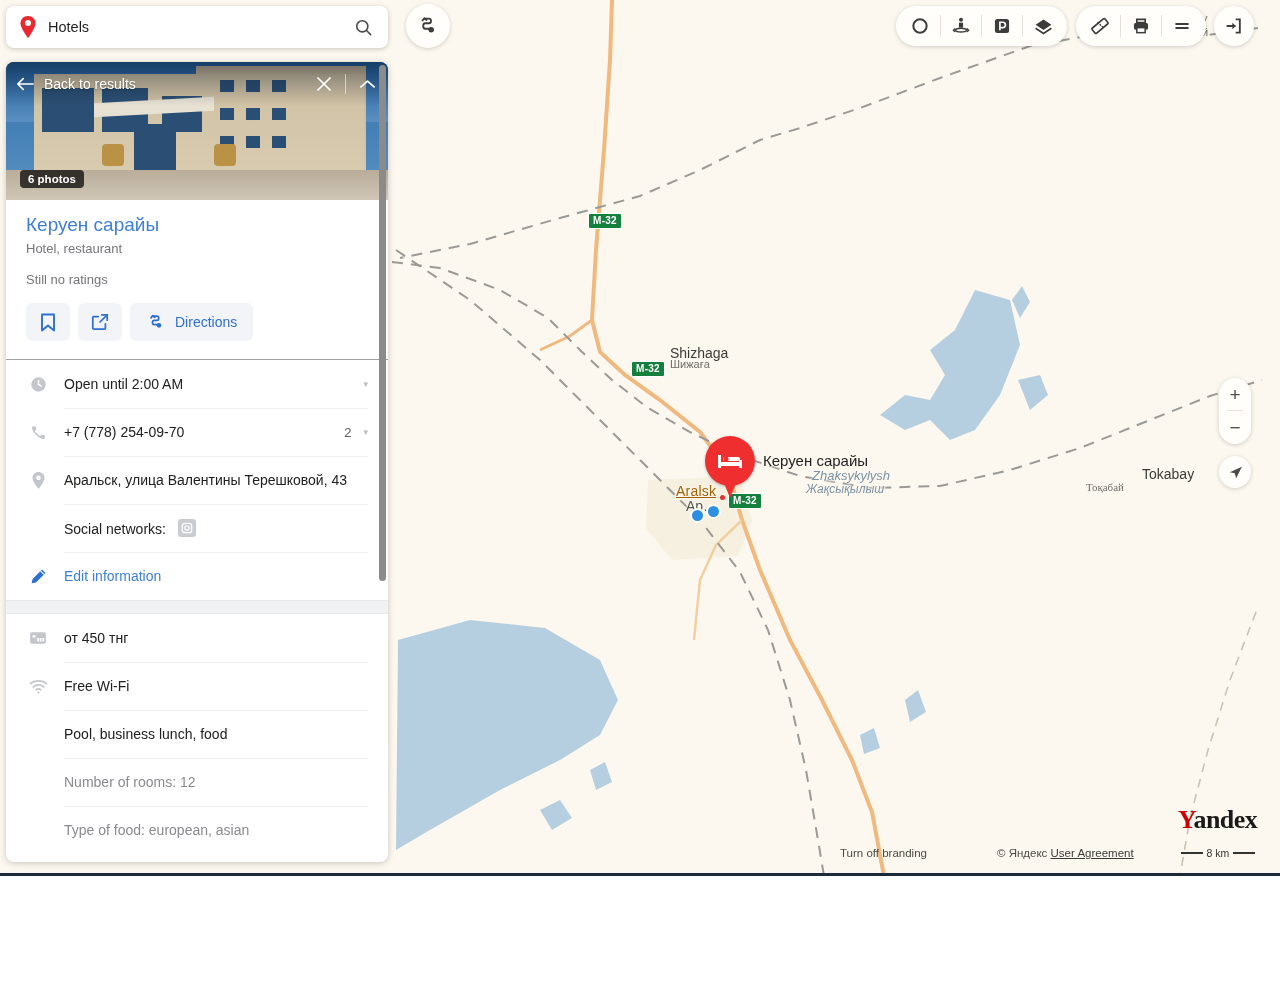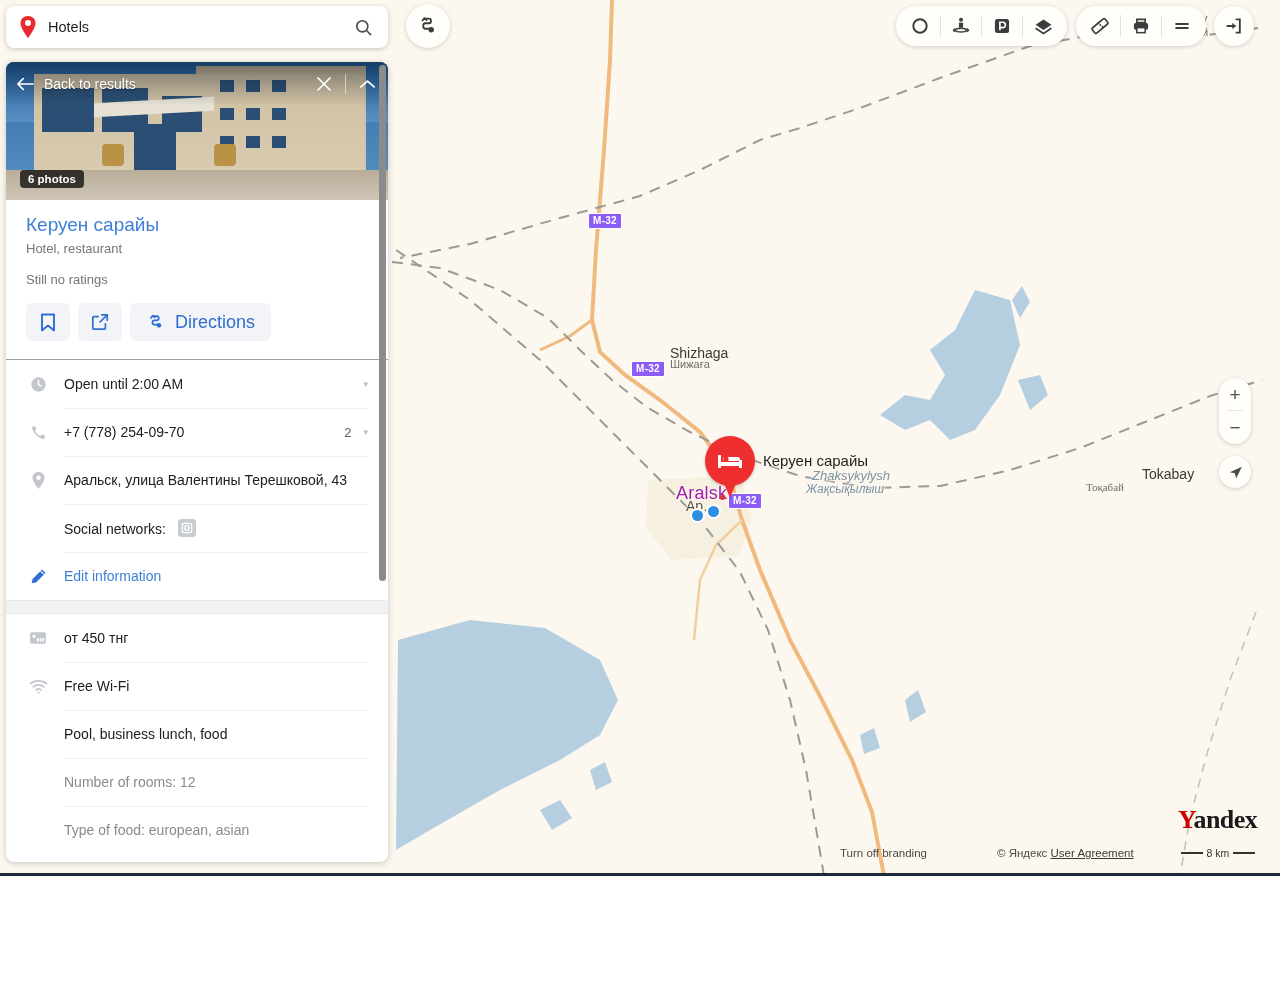--- a/index.html
+++ b/index.html
@@ -22,28 +22,28 @@
 
   .map-label {
     position: absolute;
     color: #3b3b38;
     text-shadow: 0 0 3px #fdf8ef, 0 0 3px #fdf8ef, 0 0 2px #fdf8ef, 1px 1px 2px #fdf8ef;
     white-space: nowrap;
     pointer-events: none;
   }
   .lbl-latin { font-size: 14px; color:#3a3a37; }
   .lbl-cyr   { font-size: 11px; color:#6d6d68; }
-  .lbl-city-latin { font-size: 18px; color:#a21caf; letter-spacing:.2px; }
+  .lbl-city-latin { font-size: 14px; color:#a16207; letter-spacing:.2px;text-decoration:underline; }
   .lbl-city-cyr   { font-size: 14px; color:#55554f; }
   .lbl-water-latin{ font-size:13px; color:#7b93a5; font-style:italic;}
   .lbl-water-cyr  { font-size:12px; color:#7b93a5; font-style:italic;}
 
   .road-shield {
     position: absolute;
-    background: #8b5cf6; color: #fff;
+    background: #15803d; color: #fff;
     font-size: 10px; font-weight: bold;
     padding: 1px 4px 2px 4px; border-radius: 2px;
     border: 1px solid #fff;
     letter-spacing: .3px;
     line-height: 11px;
   }
 
   
   #poi-pin { position:absolute; left:705px; top:436px; width:50px; height:64px; }
   #poi-pin .bubble {
@@ -177,21 +177,21 @@
   #biz-cat  { font-size:13px; color:#75757a; margin-bottom:16px; }
   #biz-rating{ font-size:13px; color:#75757a; }
 
   #actions { display:flex; gap:8px; padding:16px 20px 18px 20px; }
   .act-btn {
     height:38px; background:#f2f4f7; border-radius:6px;
     display:flex; align-items:center; justify-content:center; cursor:pointer;
     color:#2f6fd0;
   }
   .act-sq { width:44px; }
-  .act-wide { padding:0 16px; gap:9px; font-size:18px; }
+  .act-wide { padding:0 16px; gap:9px; font-size:14px; }
 
   
   .info-sec { border-top:1px solid #a3a3a3; }
   .info-row {
     display:flex; align-items:center; min-height:48px;
     padding:0 20px 0 20px; position:relative;
   }
   .info-row + .info-row::before{
     content:""; position:absolute; left:58px; right:20px; top:0; height:1px; background:#eceef0;
   }

